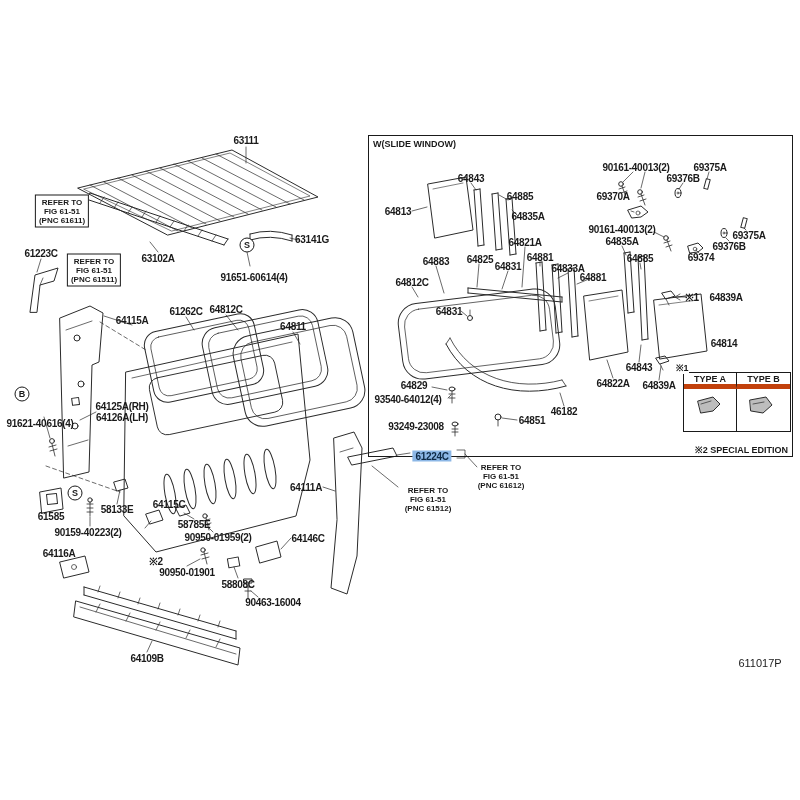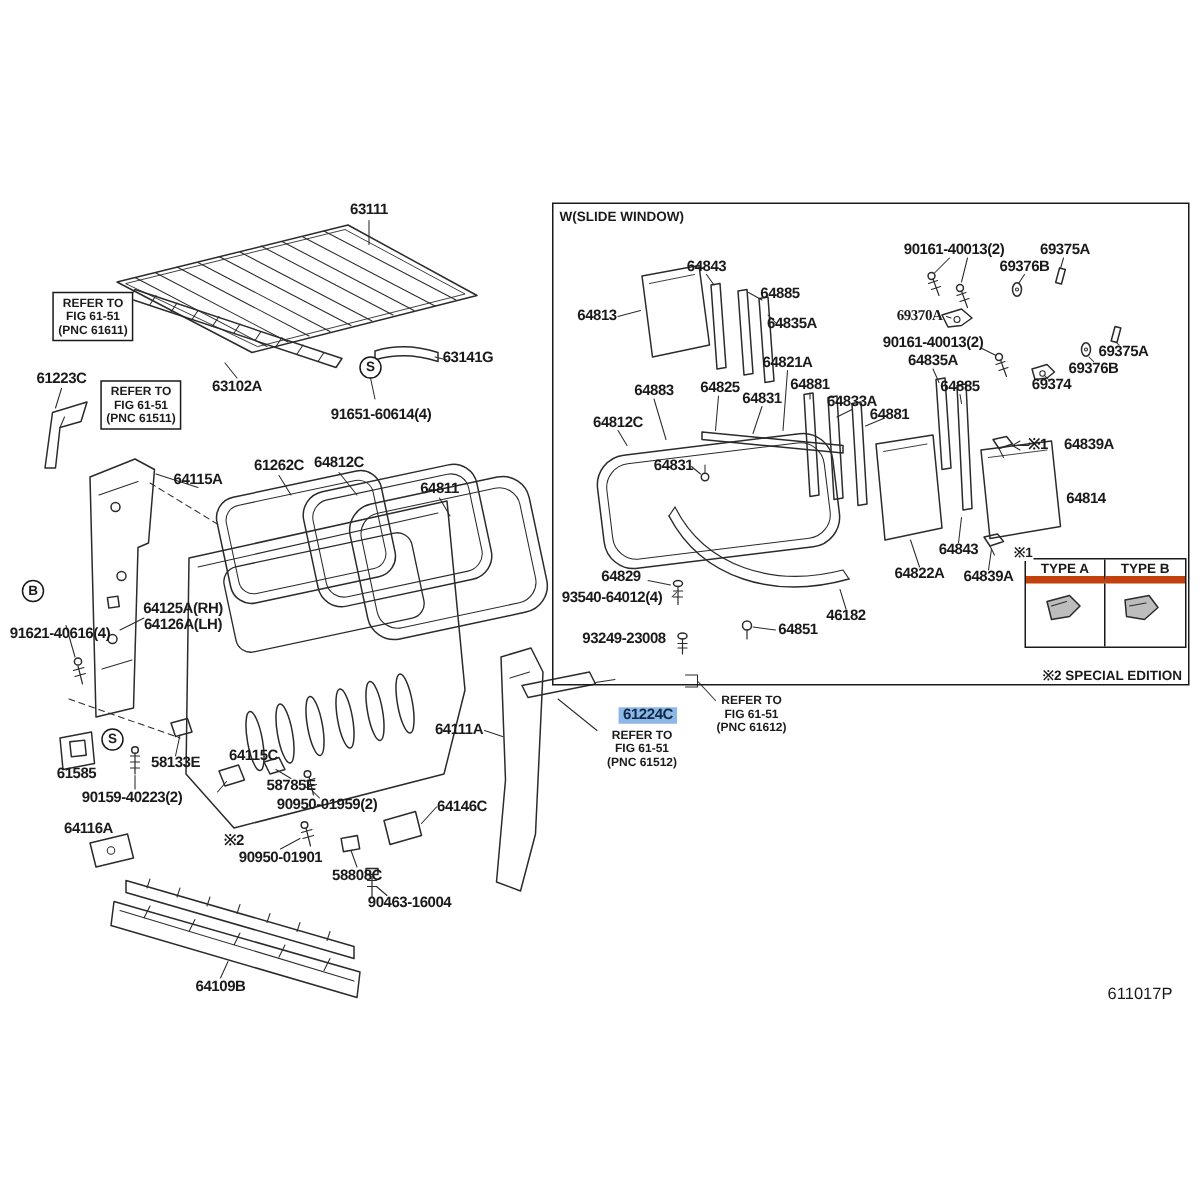--- a/index.html
+++ b/index.html
@@ -200,47 +200,47 @@
       <div class="part-label" style="left: 194px; top: 524px;">58785E</div>
       <div class="part-label" style="left: 218px; top: 537px;">90950-01959(2)</div>
       <div class="part-label" style="left: 156px; top: 561px;">※2</div>
       <div class="part-label" style="left: 187px; top: 572px;">90950-01901</div>
       <div class="part-label" style="left: 59px; top: 553px;">64116A</div>
       <div class="part-label" style="left: 147px; top: 658px;">64109B</div>
       <div class="part-label" style="left: 306px; top: 487px;">64111A</div>
       <div class="part-label" style="left: 308px; top: 538px;">64146C</div>
       <div class="part-label" style="left: 238px; top: 584px;">58808C</div>
       <div class="part-label" style="left: 273px; top: 602px; text-align: right;">90463-16004</div>
-      <div class="part-label highlight" style="left: 432px; top: 477px;">61224C</div>
+      <div class="part-label highlight" style="left: 432px; top: 456px;">61224C</div>
       <div class="part-label" style="left: 471px; top: 178px;">64843</div>
       <div class="part-label" style="left: 398px; top: 211px;">64813</div>
       <div class="part-label" style="left: 520px; top: 196px;">64885</div>
       <div class="part-label" style="left: 528px; top: 216px;">64835A</div>
       <div class="part-label" style="left: 636px; top: 167px;">90161-40013(2)</div>
       <div class="part-label" style="left: 710px; top: 167px;">69375A</div>
       <div class="part-label" style="left: 683px; top: 178px;">69376B</div>
-      <div class="part-label" style="left: 613px; top: 211px; font-family: Liberation Serif, serif;">69370A</div>
+      <div class="part-label" style="left: 613px; top: 196px;">69370A</div>
       <div class="part-label" style="left: 622px; top: 229px;">90161-40013(2)</div>
       <div class="part-label" style="left: 749px; top: 235px;">69375A</div>
       <div class="part-label" style="left: 729px; top: 246px;">69376B</div>
       <div class="part-label" style="left: 701px; top: 257px;">69374</div>
       <div class="part-label" style="left: 436px; top: 261px;">64883</div>
       <div class="part-label" style="left: 480px; top: 259px;">64825</div>
       <div class="part-label" style="left: 508px; top: 266px;">64831</div>
       <div class="part-label" style="left: 525px; top: 242px;">64821A</div>
       <div class="part-label" style="left: 540px; top: 257px;">64881</div>
       <div class="part-label" style="left: 568px; top: 268px;">64833A</div>
       <div class="part-label" style="left: 593px; top: 277px;">64881</div>
       <div class="part-label" style="left: 622px; top: 241px;">64835A</div>
       <div class="part-label" style="left: 640px; top: 258px;">64885</div>
       <div class="part-label" style="left: 412px; top: 282px;">64812C</div>
       <div class="part-label" style="left: 449px; top: 311px;">64831</div>
       <div class="part-label" style="left: 692px; top: 297px;">※1</div>
       <div class="part-label" style="left: 726px; top: 297px;">64839A</div>
-      <div class="part-label" style="left: 724px; top: 333px;">64814</div>
+      <div class="part-label" style="left: 724px; top: 343px;">64814</div>
       <div class="part-label" style="left: 414px; top: 385px;">64829</div>
       <div class="part-label" style="left: 408px; top: 399px; text-align: center;">93540-64012(4)</div>
       <div class="part-label" style="left: 416px; top: 426px;">93249-23008</div>
       <div class="part-label" style="left: 532px; top: 420px;">64851</div>
       <div class="part-label" style="left: 564px; top: 411px;">46182</div>
       <div class="part-label" style="left: 613px; top: 383px;">64822A</div>
       <div class="part-label" style="left: 639px; top: 367px;">64843</div>
       <div class="part-label" style="left: 659px; top: 385px;">64839A</div>
       <div class="note boxed" style="left: 62px; top: 211px;">
         <div>REFER TO</div>

